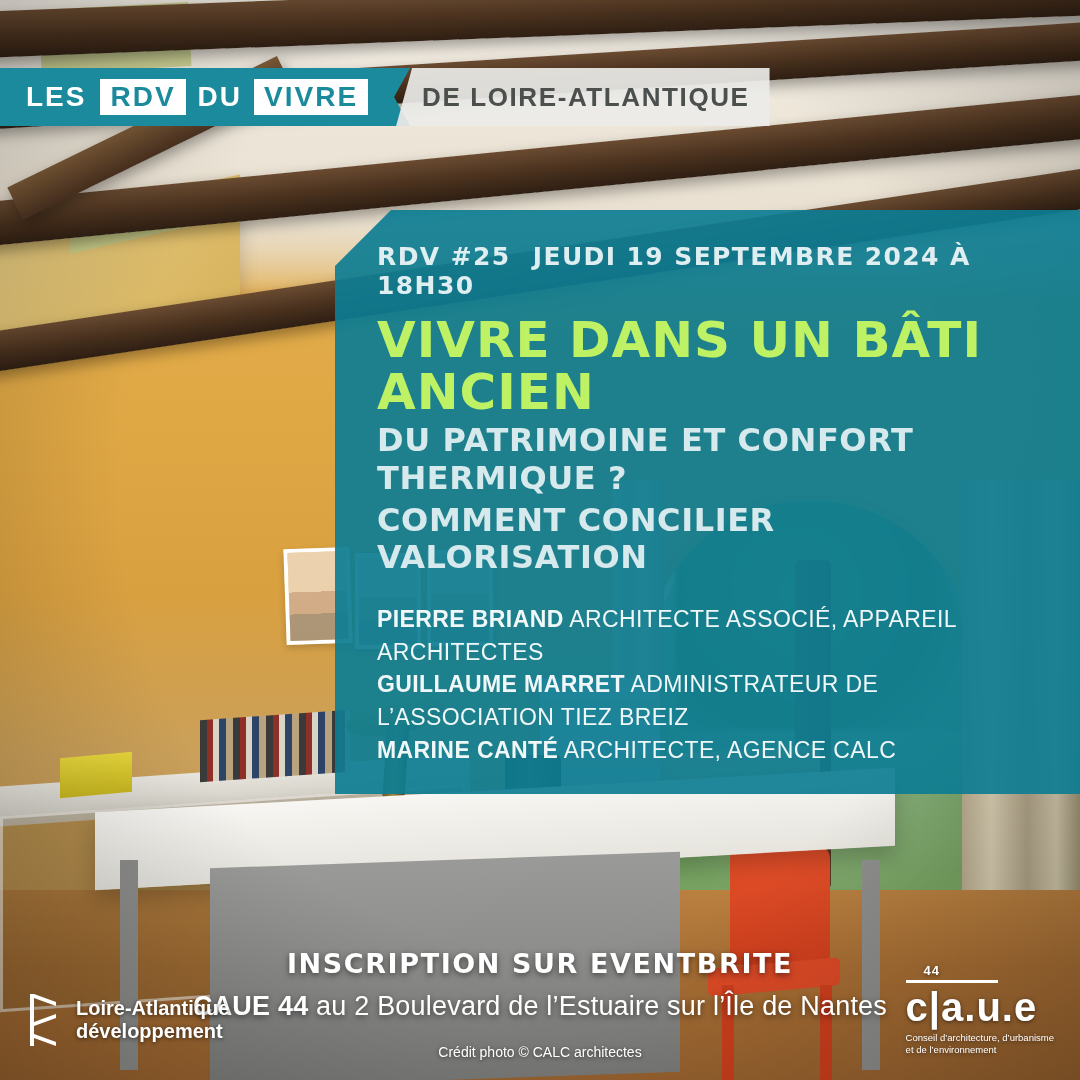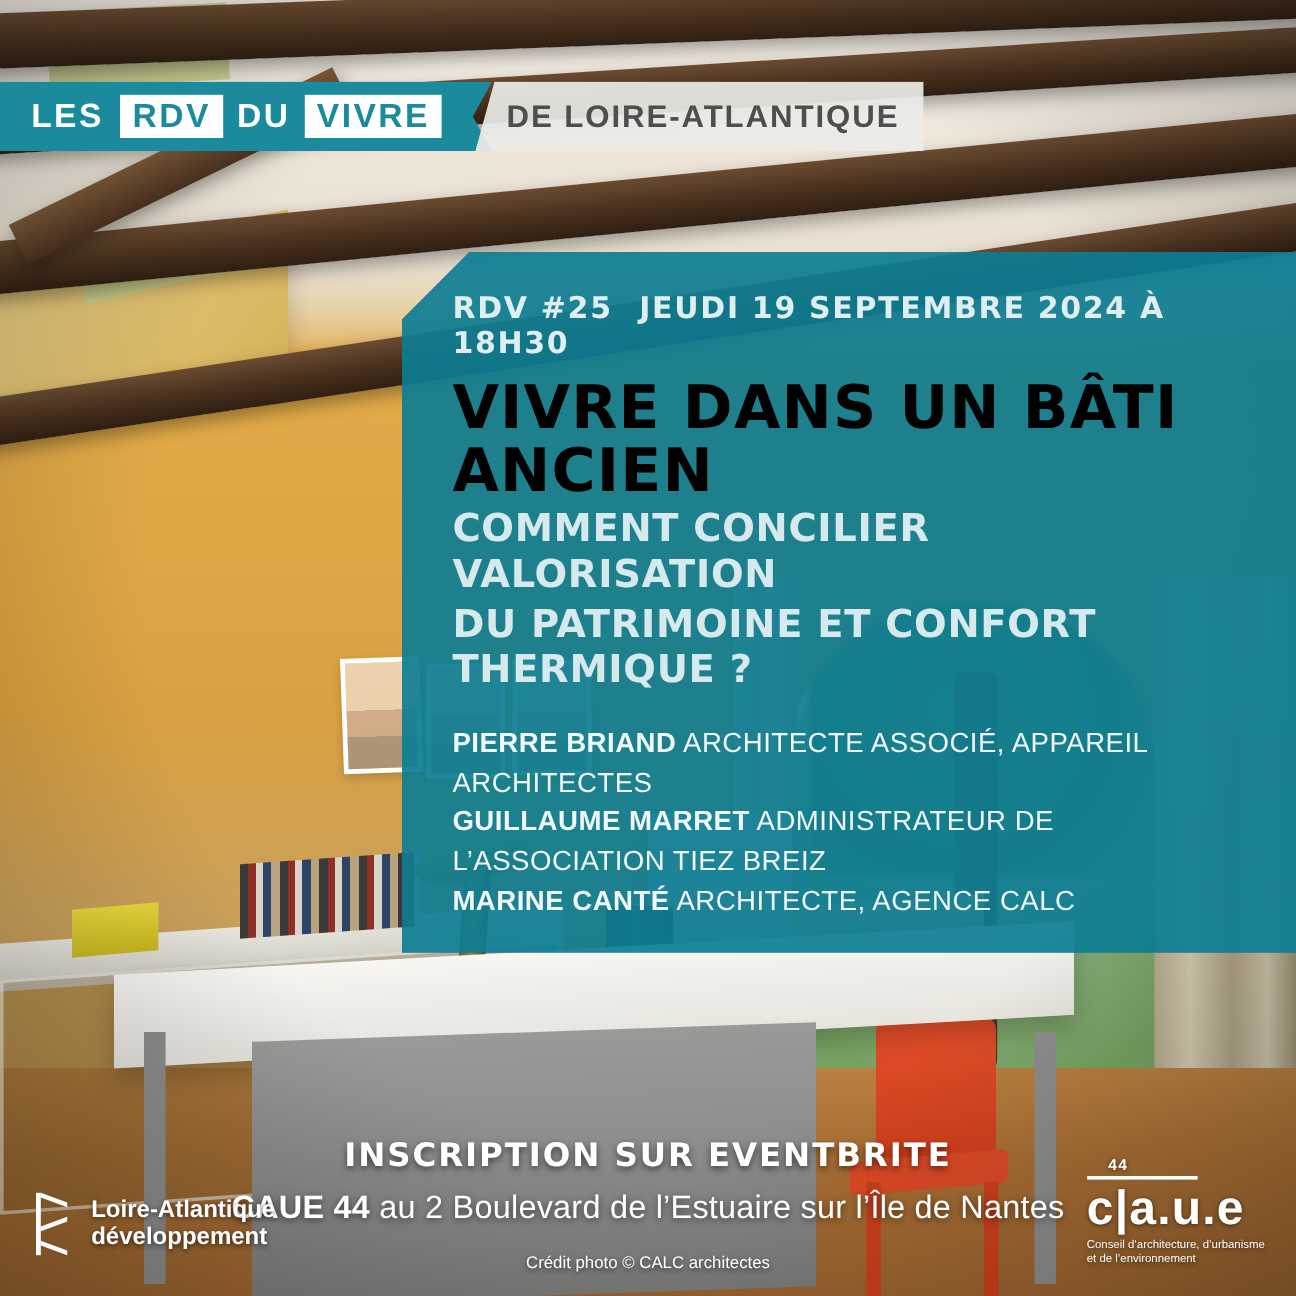--- a/index.html
+++ b/index.html
@@ -266,21 +266,21 @@
     margin-bottom: 14px;
     font-family: "DejaVu Sans", sans-serif;
   }
   .panel .rdv-num { margin-right: 12px; }
   .panel h1 {
     margin: 0 0 4px 0;
     font-size: 50px;
     line-height: 1.04;
     font-weight: 700;
     letter-spacing: 1px;
-    color: #000000;
+    color: #bef264;
     font-family: "DejaVu Sans", sans-serif;
   }
   .panel h2 {
     margin: 4px 0 0 0;
     font-size: 32px;
     line-height: 1.18;
     font-weight: 700;
     letter-spacing: 0.6px;
     color: #d6e9ec;
     font-family: "DejaVu Sans", sans-serif;
@@ -429,22 +429,22 @@
     </div>
     <div class="hb-grey">DE LOIRE-ATLANTIQUE</div>
   </div>
 
   <div class="panel">
     <div class="rdv-line">
       <span class="rdv-num">RDV #25</span>
       <span>JEUDI 19 SEPTEMBRE 2024 À 18H30</span>
     </div>
     <h1>VIVRE DANS UN BÂTI ANCIEN</h1>
+    <h2>DU PATRIMOINE ET CONFORT THERMIQUE ?</h2>
     <h2>COMMENT CONCILIER VALORISATION</h2>
-    <h2>DU PATRIMOINE ET CONFORT THERMIQUE ?</h2>
 
     <div class="speakers">
       <div class="speaker">
         <b>PIERRE BRIAND</b>
         <span>ARCHITECTE ASSOCIÉ, APPAREIL ARCHITECTES</span>
       </div>
       <div class="speaker">
         <b>GUILLAUME MARRET</b>
         <span>ADMINISTRATEUR DE L’ASSOCIATION TIEZ BREIZ</span>
       </div>

